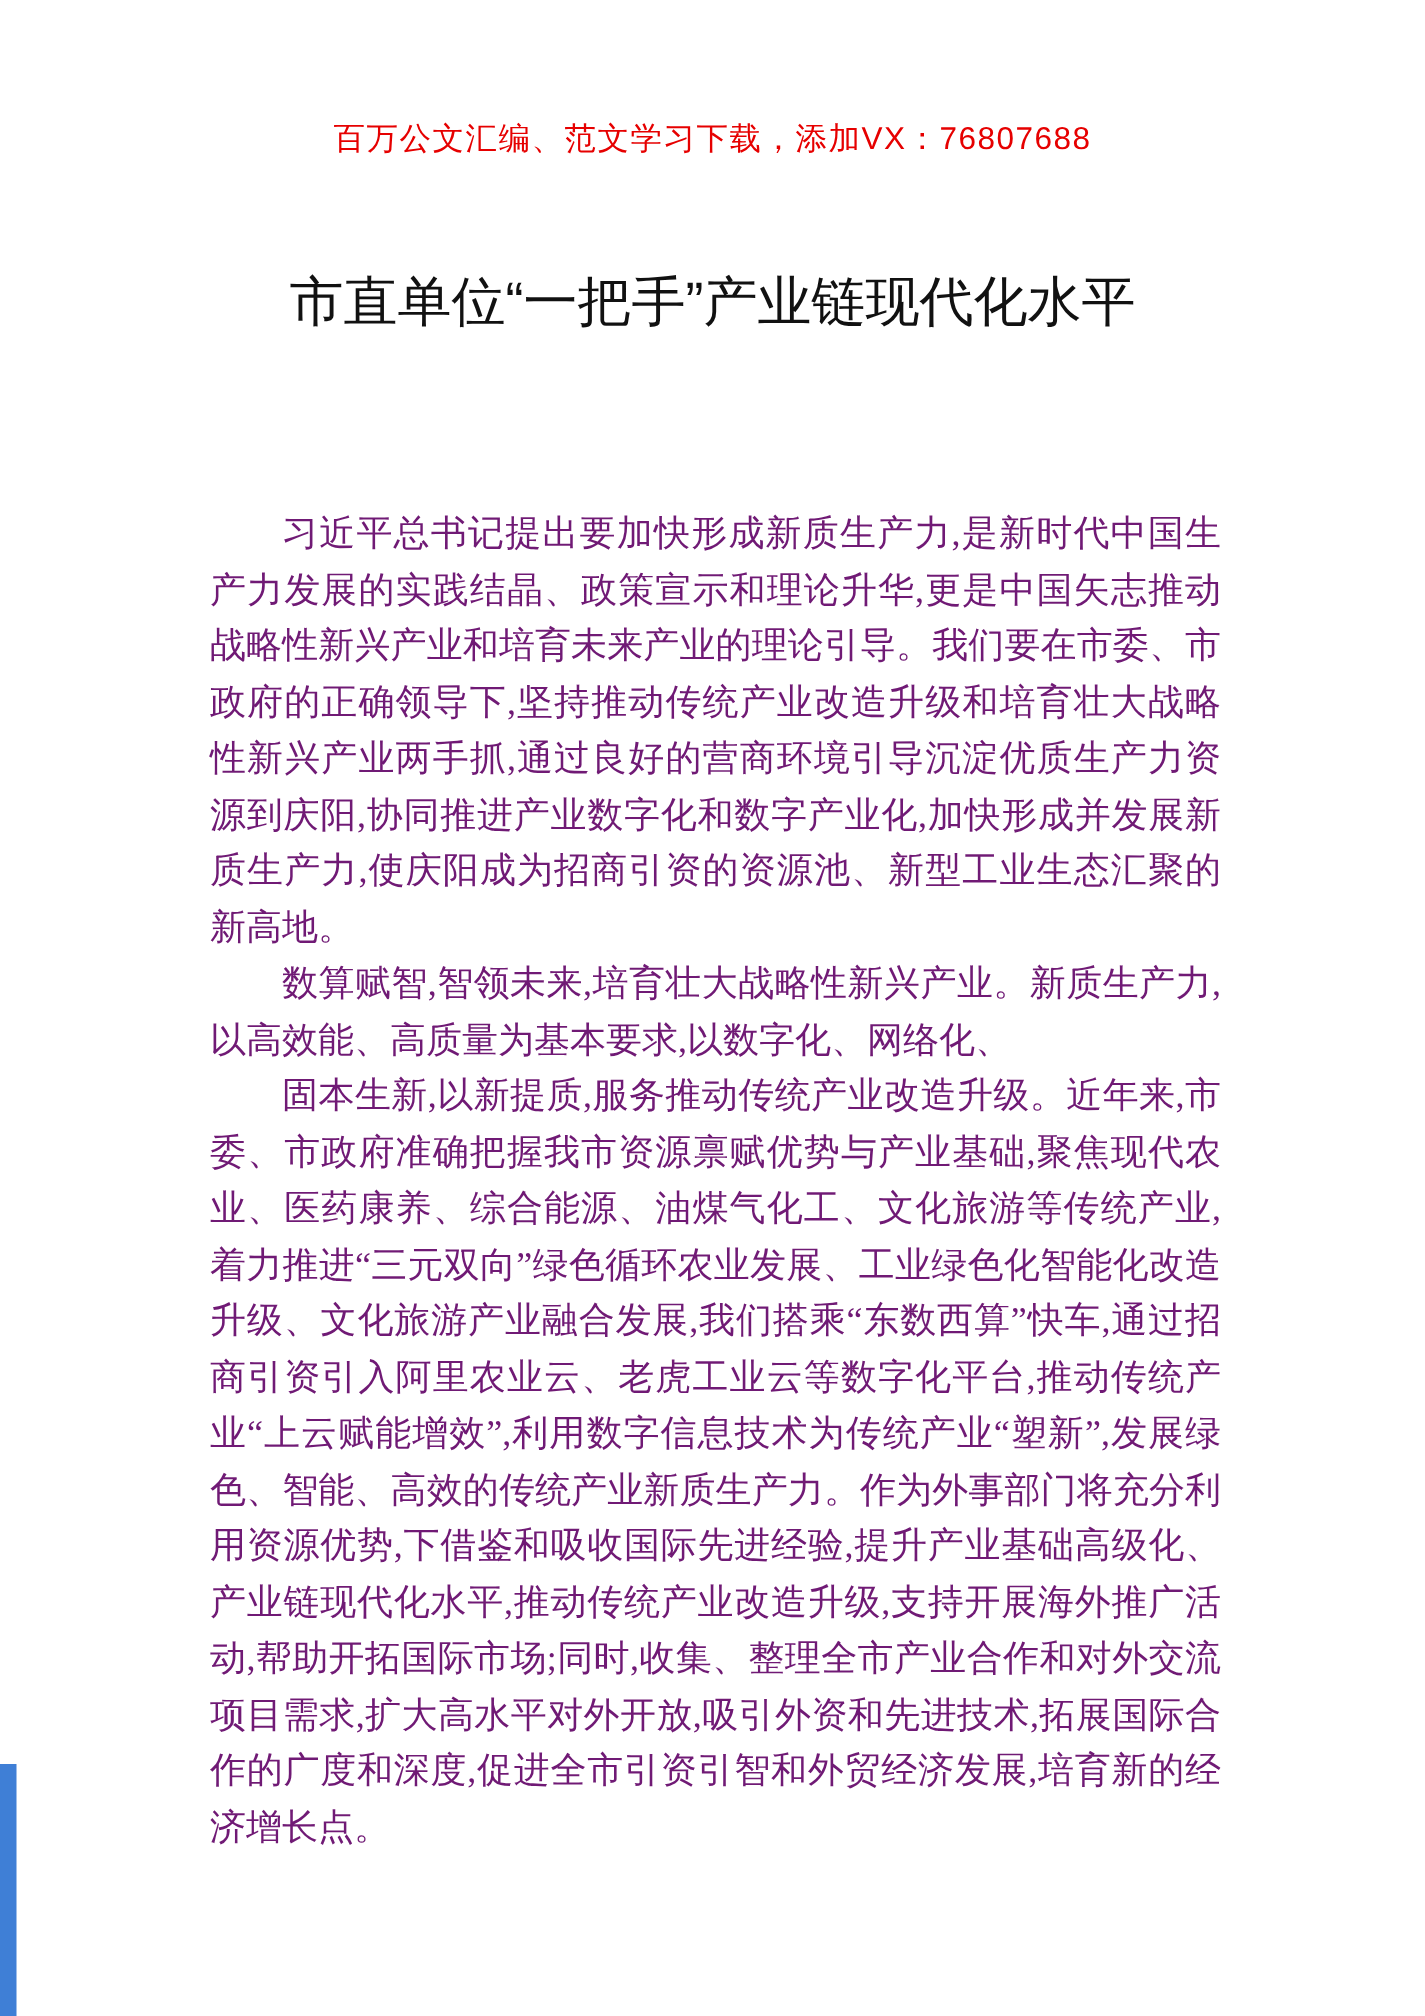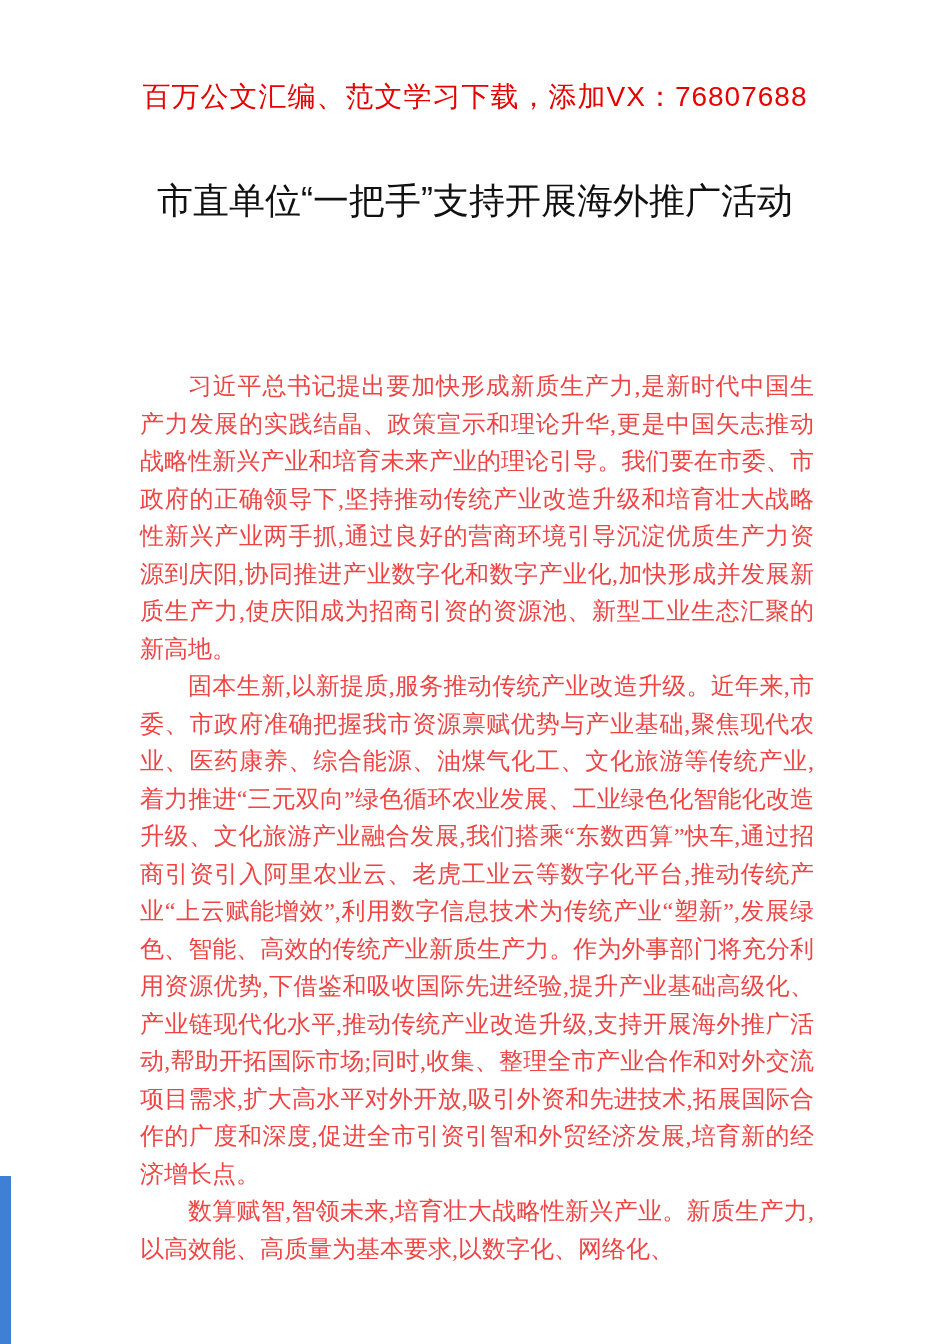--- a/index.html
+++ b/index.html
@@ -15,21 +15,21 @@
     overflow: hidden;
     font-family: "Liberation Serif", "DejaVu Serif", serif;
     color: #1a1a1a;
   }
   .notice {
     position: absolute;
     top: 78px;
     left: 0;
     width: 100%;
     text-align: center;
-    font-size: 28px;
+    font-size: 21px;
     font-family: "Liberation Sans", "DejaVu Sans", sans-serif;
     letter-spacing: 1px;
   }
   .title {
     position: absolute;
     top: 168px;
     left: 95px;
     width: 760px;
     margin: 0;
     text-align: center;
@@ -40,22 +40,21 @@
     color: #111111;
   }
   .body-text {
     position: absolute;
     top: 338px;
     left: 140px;
     width: 674px;
     font-size: 24px;
     line-height: 37.5px;
     text-align: justify;
-    color: #ef4444;
-    margin-top: 30px;
+    color: #701a75;
   }
   .body-text p {
     margin: 0;
     text-indent: 2em;
     word-break: break-all;
   }
   .left-edge-bar {
     position: absolute;
     left: 0;
     bottom: 0;
@@ -65,24 +64,24 @@
   }
 </style>
 </head>
 <body>
 
 <div class="page">
 
   <div class="notice" style="color: rgb(230, 0, 0);">百万公文汇编、范文学习下载，添加VX：76807688</div>
 
   <h1 class="title">
-    <span>市直单位“一把手”支持开展海外推广活动</span><br>
+    <span>市直单位“一把手”产业链现代化水平</span><br>
   </h1>
 
   <div class="body-text">
     <p>习近平总书记提出要加快形成新质生产力,是新时代中国生产力发展的实践结晶、政策宣示和理论升华,更是中国矢志推动战略性新兴产业和培育未来产业的理论引导。我们要在市委、市政府的正确领导下,坚持推动传统产业改造升级和培育壮大战略性新兴产业两手抓,通过良好的营商环境引导沉淀优质生产力资源到庆阳,协同推进产业数字化和数字产业化,加快形成并发展新质生产力,使庆阳成为招商引资的资源池、新型工业生态汇聚的新高地。</p>
+    <p>数算赋智,智领未来,培育壮大战略性新兴产业。新质生产力,以高效能、高质量为基本要求,以数字化、网络化、</p>
     <p>固本生新,以新提质,服务推动传统产业改造升级。近年来,市委、市政府准确把握我市资源禀赋优势与产业基础,聚焦现代农业、医药康养、综合能源、油煤气化工、文化旅游等传统产业,着力推进“三元双向”绿色循环农业发展、工业绿色化智能化改造升级、文化旅游产业融合发展,我们搭乘“东数西算”快车,通过招商引资引入阿里农业云、老虎工业云等数字化平台,推动传统产业“上云赋能增效”,利用数字信息技术为传统产业“塑新”,发展绿色、智能、高效的传统产业新质生产力。作为外事部门将充分利用资源优势,下借鉴和吸收国际先进经验,提升产业基础高级化、产业链现代化水平,推动传统产业改造升级,支持开展海外推广活动,帮助开拓国际市场;同时,收集、整理全市产业合作和对外交流项目需求,扩大高水平对外开放,吸引外资和先进技术,拓展国际合作的广度和深度,促进全市引资引智和外贸经济发展,培育新的经济增长点。</p>
-    <p>数算赋智,智领未来,培育壮大战略性新兴产业。新质生产力,以高效能、高质量为基本要求,以数字化、网络化、</p>
   </div>
 
   <div class="left-edge-bar" style="background: rgb(63, 127, 214);"></div>
 
 </div>
 
 </body></html>

